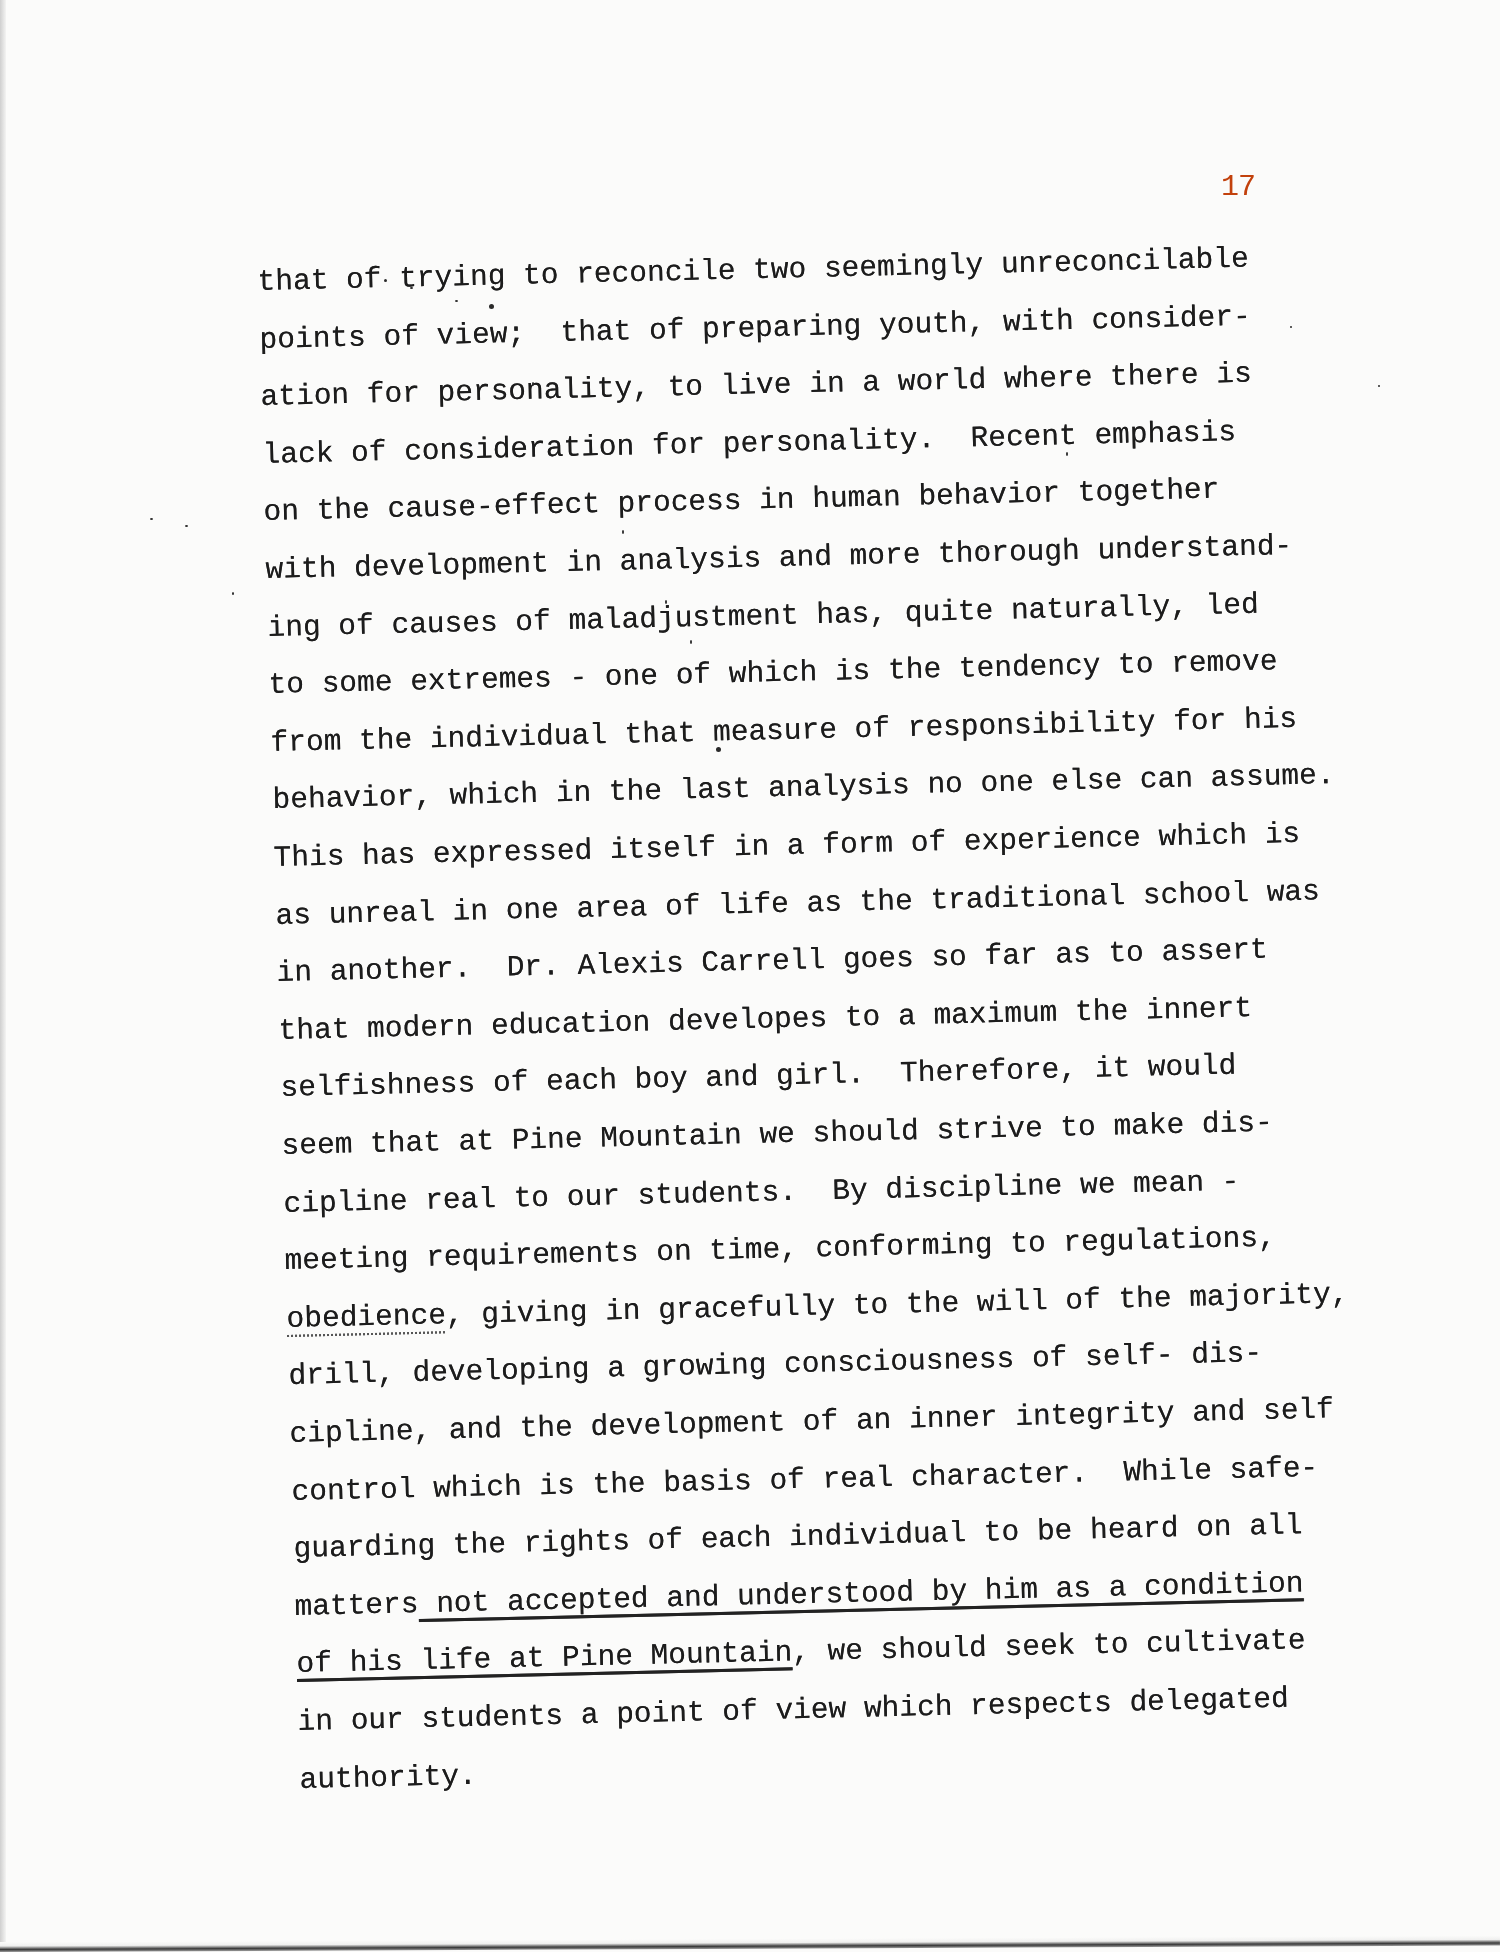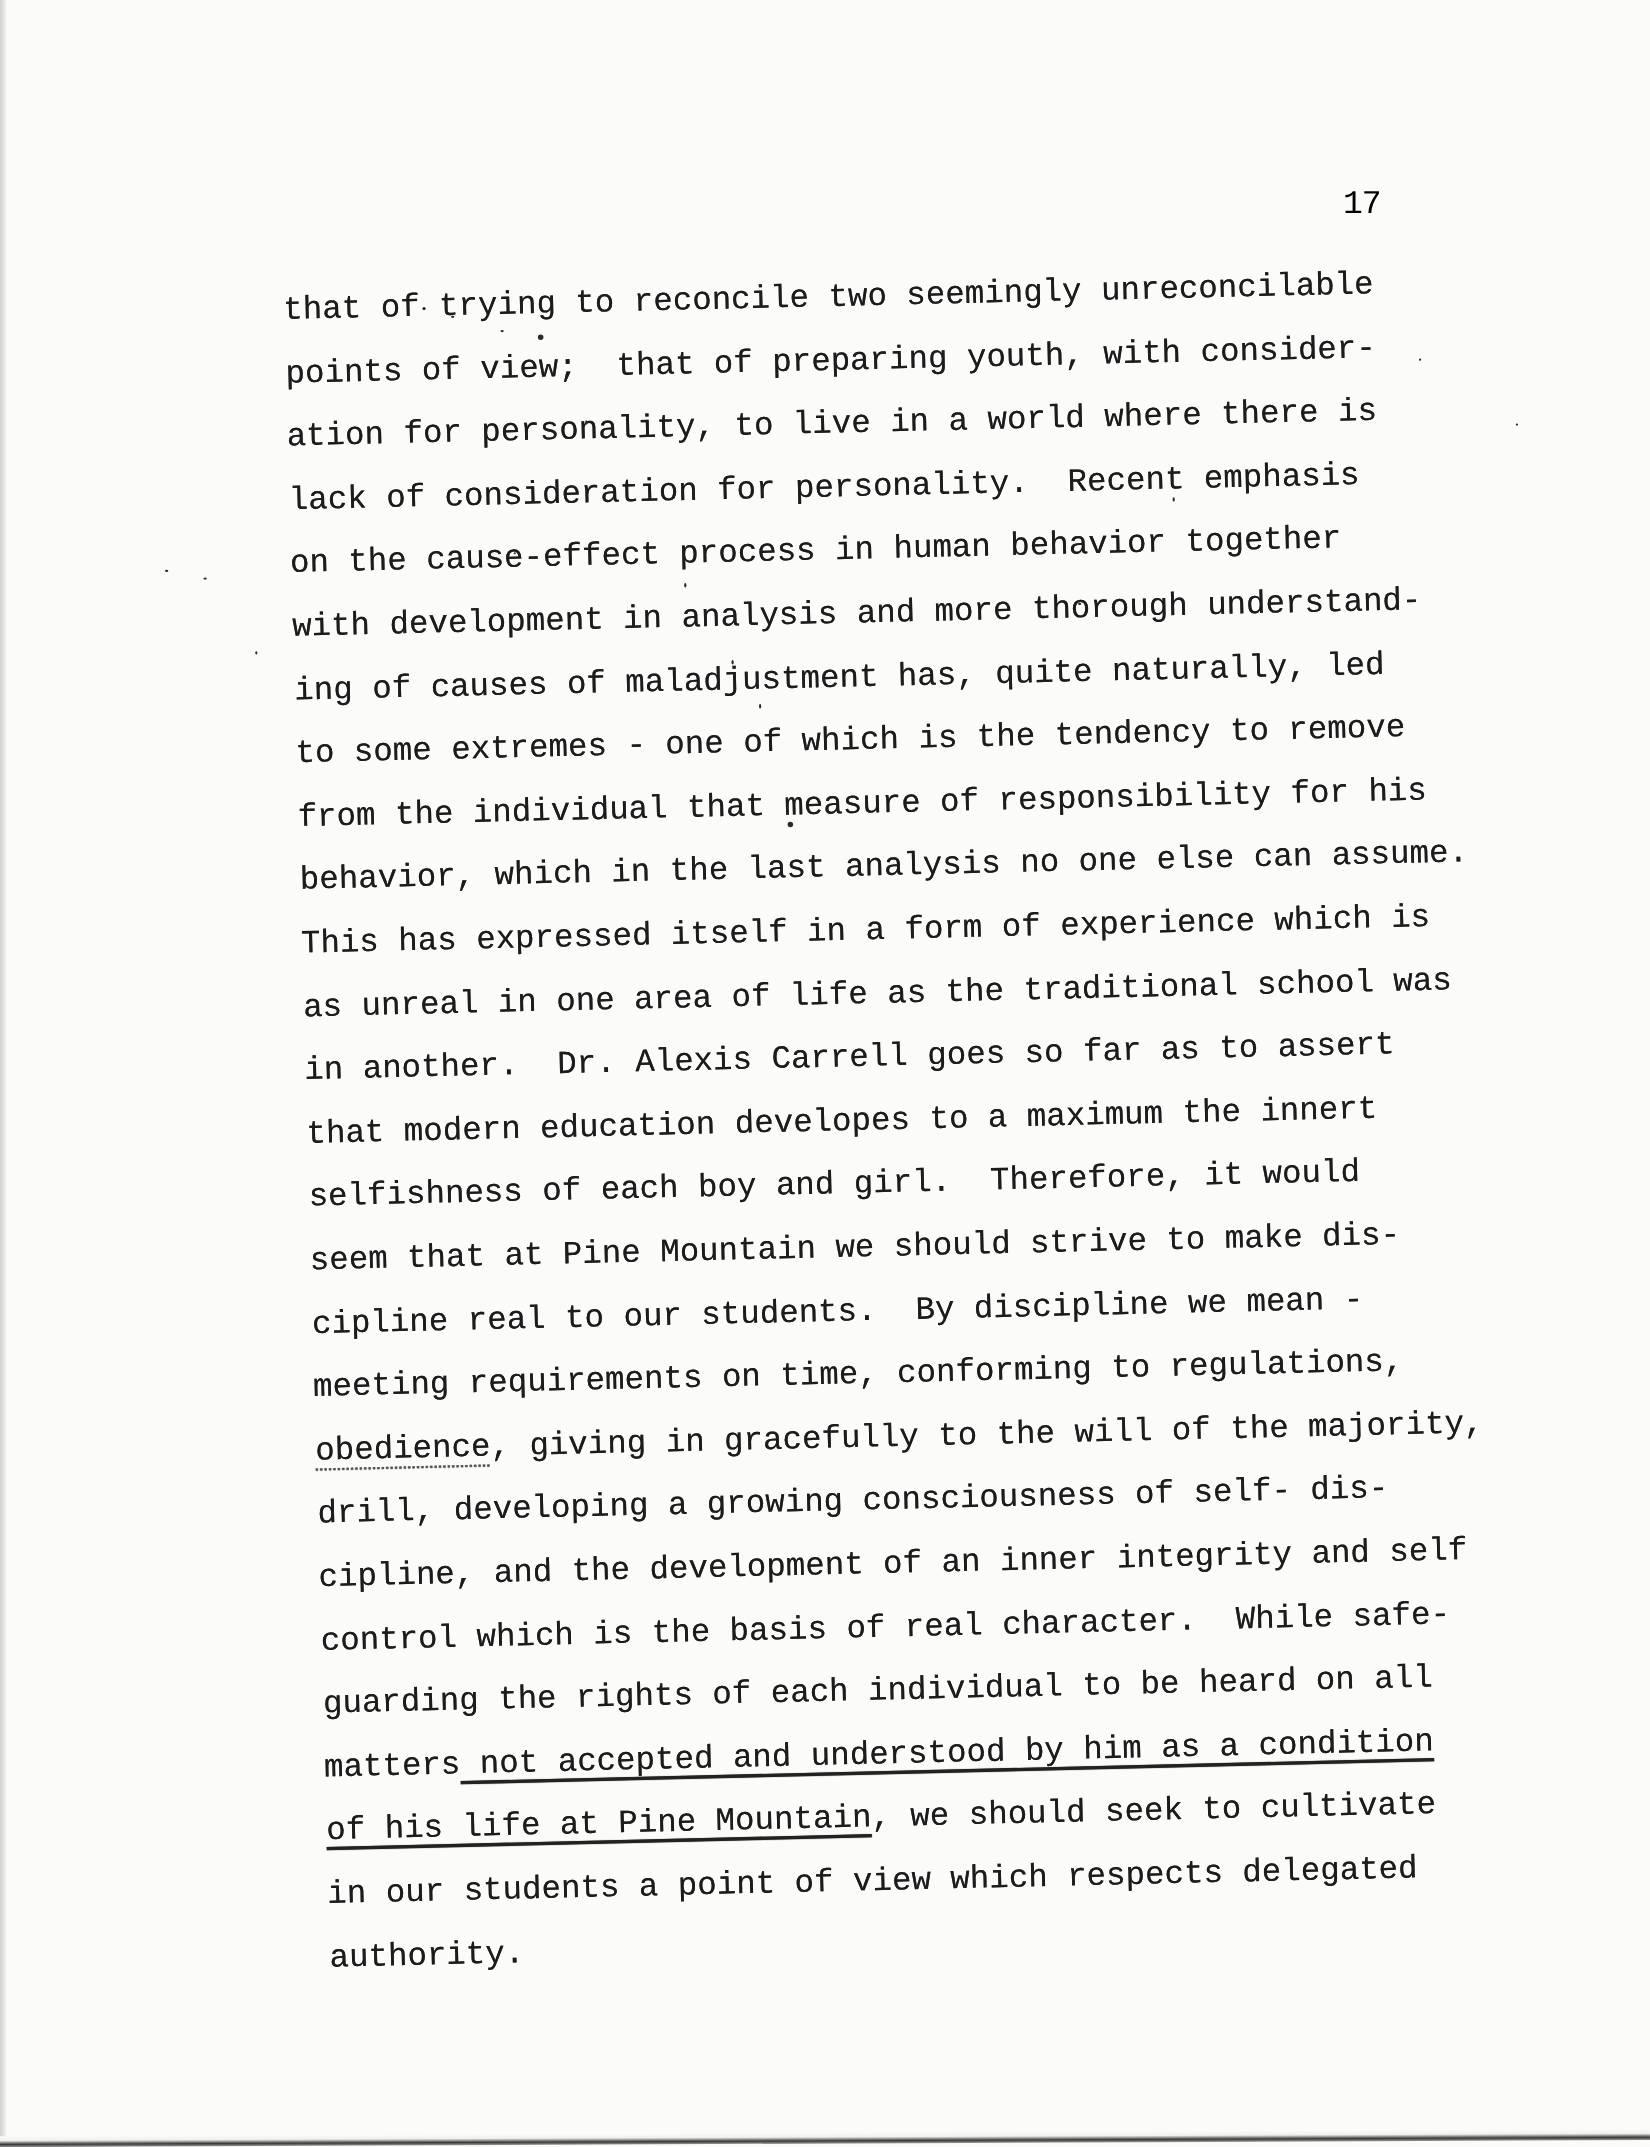--- a/index.html
+++ b/index.html
@@ -34,21 +34,21 @@
       background: linear-gradient(to bottom, #fbfbfa 0%, #f0f0ef 40%, #3a3a3a 75%, #9a9a9a 100%);
       transform: rotate(-0.25deg);
       transform-origin: left bottom;
     }
     .page-number {
       position: absolute;
       left: 1221px;
       top: 170px;
       font-family: "Liberation Mono", "DejaVu Sans Mono", monospace;
       font-size: 30px;
-      color: #000000;
+      color: #c2410c;
       letter-spacing: -1px;
     }
     .line {
       position: absolute;
       font-family: "Liberation Mono", "DejaVu Sans Mono", monospace;
       font-size: 29.5px;
       color: #1c1c1c;
       white-space: pre;
       transform-origin: left bottom;
       transform: rotate(-1.35deg);

